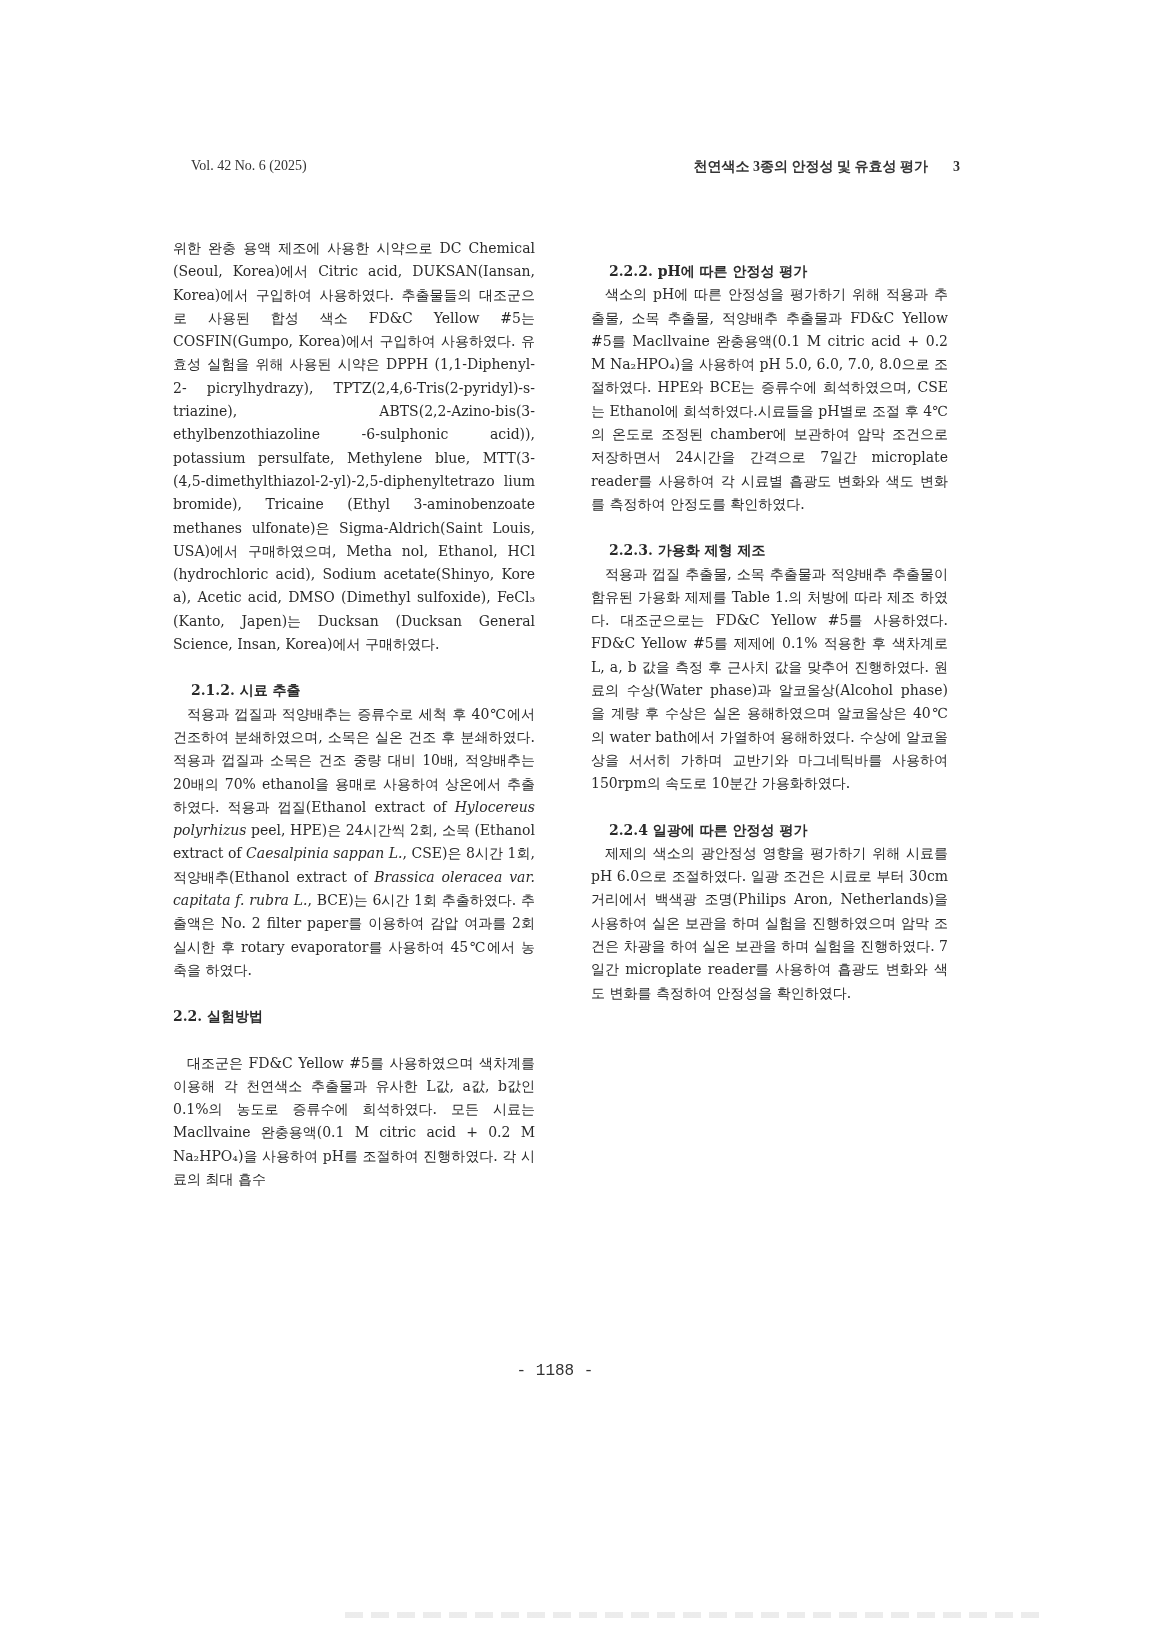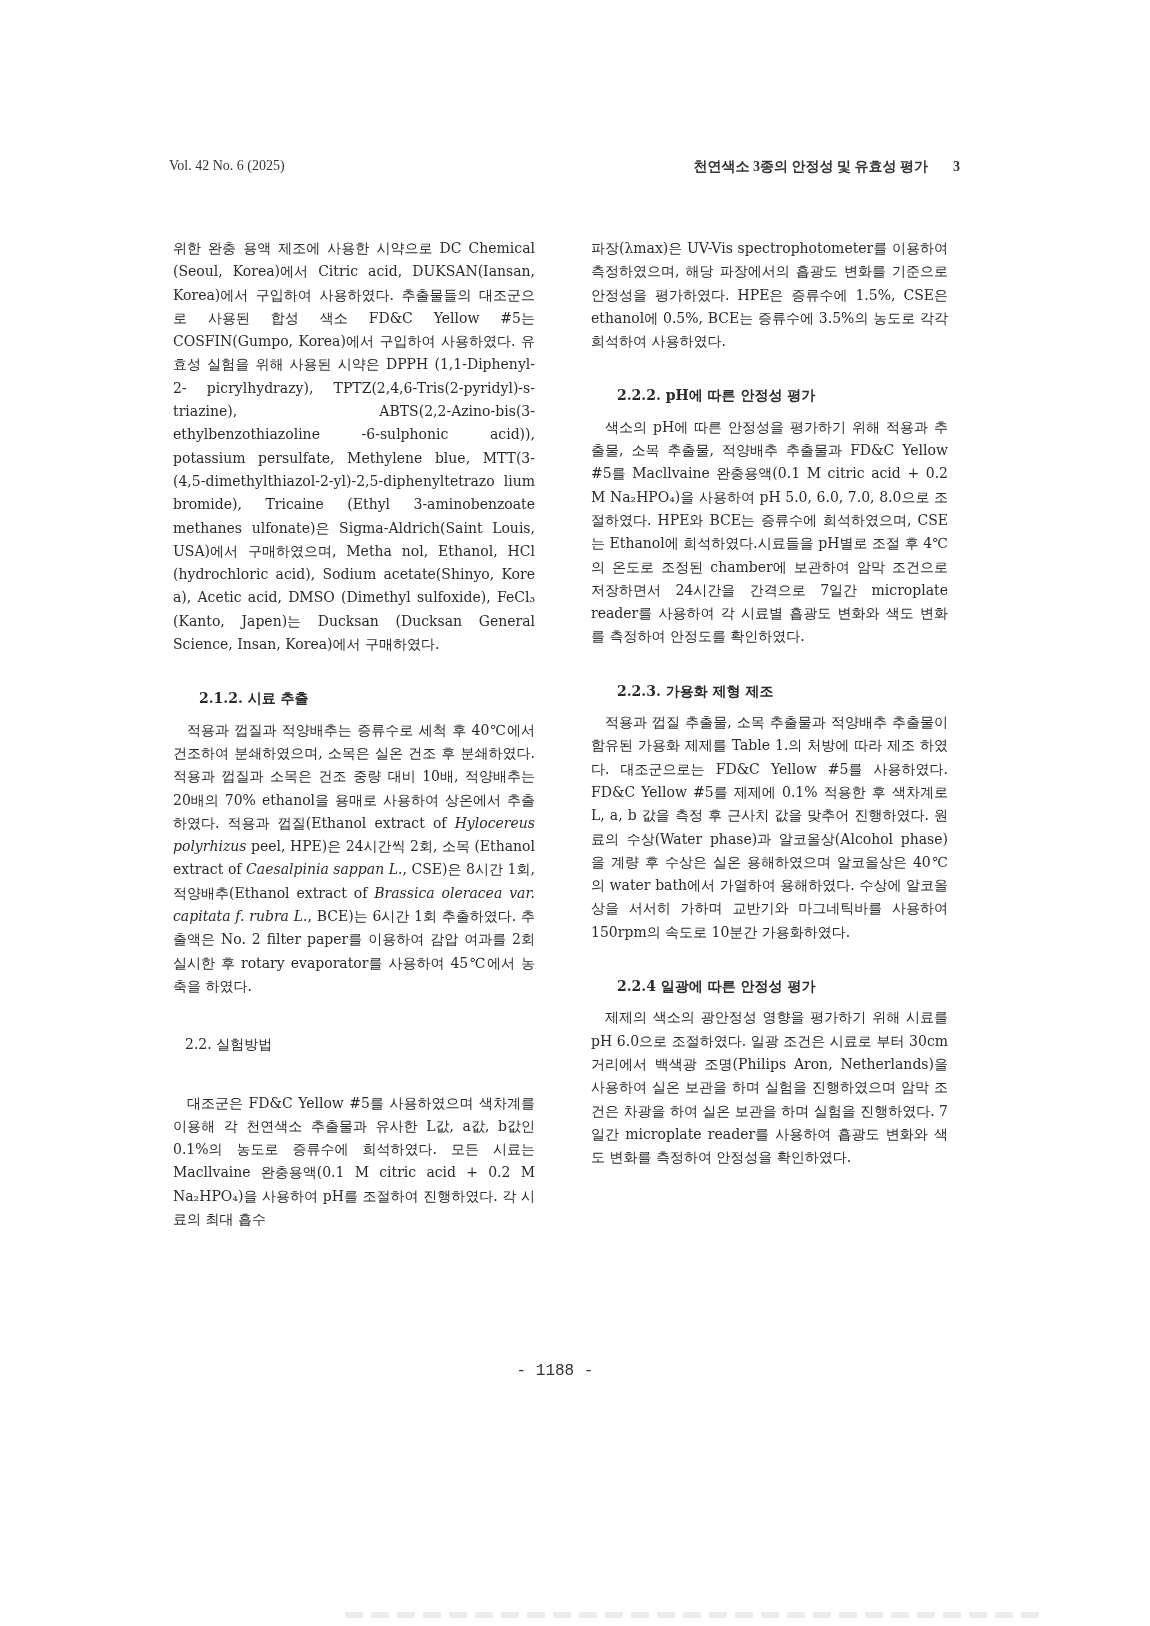--- a/index.html
+++ b/index.html
@@ -1,27 +1,27 @@
 <!DOCTYPE html>
 <html><head>
 <meta charset="utf-8">
 <style>
   html, body { margin:0; padding:0; background:#ffffff; }
   body { width:1150px; height:1626px; position:relative; overflow:hidden;
          font-family:"DejaVu Serif", "Liberation Serif", serif; color:#2a2a2a; }
   .hdr { position:absolute; top:158px; font-size:14px; color:#333; font-family:"Liberation Serif", serif; }
-  .hdr-left { left:169px;text-align:center; }
+  .hdr-left { left:191px;text-align:center; }
   .hdr-right { right:190px;font-weight:bold; }
   .col { position:absolute; top:237px; width:362px; font-size:14px; line-height:23.3px; text-align:justify; }
   .col-left { left:173px; }
   .col-right { left:591px; width:357px; }
   .para { margin:0; text-indent:14px; }
   .para.noindent { text-indent:0; }
-  .h3 { font-weight:bold; margin:8px; padding-left:18px; font-size:14px; }
-  .h2 { font-weight:normal; margin:12px; font-size:14px; }
+  .h3 { font-weight:bold; margin:0; padding-left:18px; font-size:14px; }
+  .h2 { font-weight:bold; margin:0; font-size:14px; }
   .gap { height:23px; }
   .it { font-style:italic; }
   .pagenum { position:absolute; top:1362px; left:0; width:1110px; text-align:center; font-size:16px; color:#333; font-family:Liberation Mono, monospace; }
   .footer-ghost { position:absolute; top:1612px; left:345px; width:700px; height:6px;
                   background:repeating-linear-gradient(90deg,#e4e4e4 0 18px,#fff 18px 26px); opacity:.7; }
 </style>
 </head>
 <body>
 
 <div class="hdr hdr-left">Vol. 42 No. 6 (2025)</div>
@@ -36,21 +36,20 @@
   <div class="gap"></div>
   <p class="h3">2.1.2. 시료 추출</p>
   <p class="para"><span>적용과 껍질과 적양배추는 증류수로 세척 후 40℃에서 건조하여 분쇄하였으며, 소목은 실온 건조 후 분쇄하였다. 적용과 껍질과 소목은 건조 중량 대비 10배, 적양배추는 20배의 70% ethanol을 용매로 사용하여 상온에서 추출하였다. 적용과 껍질(Ethanol extract of </span><span class="it">Hylocereus polyrhizus</span><span> peel, HPE)은 24시간씩 2회, 소목 (Ethanol extract of </span><span class="it">Caesalpinia sappan L.</span><span>, CSE)은 8시간 1회, 적양배추(Ethanol extract of </span><span class="it">Brassica oleracea var. capitata f. rubra L.</span><span>, BCE)는 6시간 1회 추출하였다. 추출액은 No. 2 filter paper를 이용하여 감압 여과를 2회 실시한 후 rotary evaporator를 사용하여 45℃에서 농축을 하였다.</span></p>
   <div class="gap"></div>
   <p class="h2">2.2. 실험방법</p>
   <div class="gap"></div>
   <p class="para">대조군은 FD&amp;C Yellow #5를 사용하였으며 색차계를 이용해 각 천연색소 추출물과 유사한 L값, a값, b값인 0.1%의 농도로 증류수에 희석하였다. 모든 시료는 Macllvaine 완충용액(0.1 M citric acid + 0.2 M Na₂HPO₄)을 사용하여 pH를 조절하여 진행하였다. 각 시료의 최대 흡수</p>
 </div>
 
 <div class="col col-right">
-  <p class="para noindent">파장(λmax)은 UV-Vis spectrophotometer를 이용하여 측정하였으며, 해당 파장에서의 흡광도 변화를 기준으로 안정성을 평가하였다. HPE은 증류수에 1.5%, CSE은 ethanol에 0.5%, BCE는 증류수에 3.5%의 농도로 각각 희석하여 사용하였다.</p>
   <div class="gap"></div>
   <p class="h3">2.2.2. pH에 따른 안정성 평가</p>
   <p class="para">색소의 pH에 따른 안정성을 평가하기 위해 적용과 추출물, 소목 추출물, 적양배추 추출물과 FD&amp;C Yellow #5를 Macllvaine 완충용액(0.1 M citric acid + 0.2 M Na₂HPO₄)을 사용하여 pH 5.0, 6.0, 7.0, 8.0으로 조절하였다. HPE와 BCE는 증류수에 희석하였으며, CSE는 Ethanol에 희석하였다.시료들을 pH별로 조절 후 4℃의 온도로 조정된 chamber에 보관하여 암막 조건으로 저장하면서 24시간을 간격으로 7일간 microplate reader를 사용하여 각 시료별 흡광도 변화와 색도 변화를 측정하여 안정도를 확인하였다.</p>
   <div class="gap"></div>
   <p class="h3">2.2.3. 가용화 제형 제조</p>
   <p class="para">적용과 껍질 추출물, 소목 추출물과 적양배추 추출물이 함유된 가용화 제제를 Table 1.의 처방에 따라 제조 하였다. 대조군으로는 FD&amp;C Yellow #5를 사용하였다. FD&amp;C Yellow #5를 제제에 0.1% 적용한 후 색차계로 L, a, b 값을 측정 후 근사치 값을 맞추어 진행하였다. 원료의 수상(Water phase)과 알코올상(Alcohol phase)을 계량 후 수상은 실온 용해하였으며 알코올상은 40℃의 water bath에서 가열하여 용해하였다. 수상에 알코올상을 서서히 가하며 교반기와 마그네틱바를 사용하여 150rpm의 속도로 10분간 가용화하였다.</p>
   <div class="gap"></div>
   <p class="h3">2.2.4 일광에 따른 안정성 평가</p>
   <p class="para">제제의 색소의 광안정성 영향을 평가하기 위해 시료를 pH 6.0으로 조절하였다. 일광 조건은 시료로 부터 30cm 거리에서 백색광 조명(Philips Aron, Netherlands)을 사용하여 실온 보관을 하며 실험을 진행하였으며 암막 조건은 차광을 하여 실온 보관을 하며 실험을 진행하였다. 7일간 microplate reader를 사용하여 흡광도 변화와 색도 변화를 측정하여 안정성을 확인하였다.</p>
 </div>

